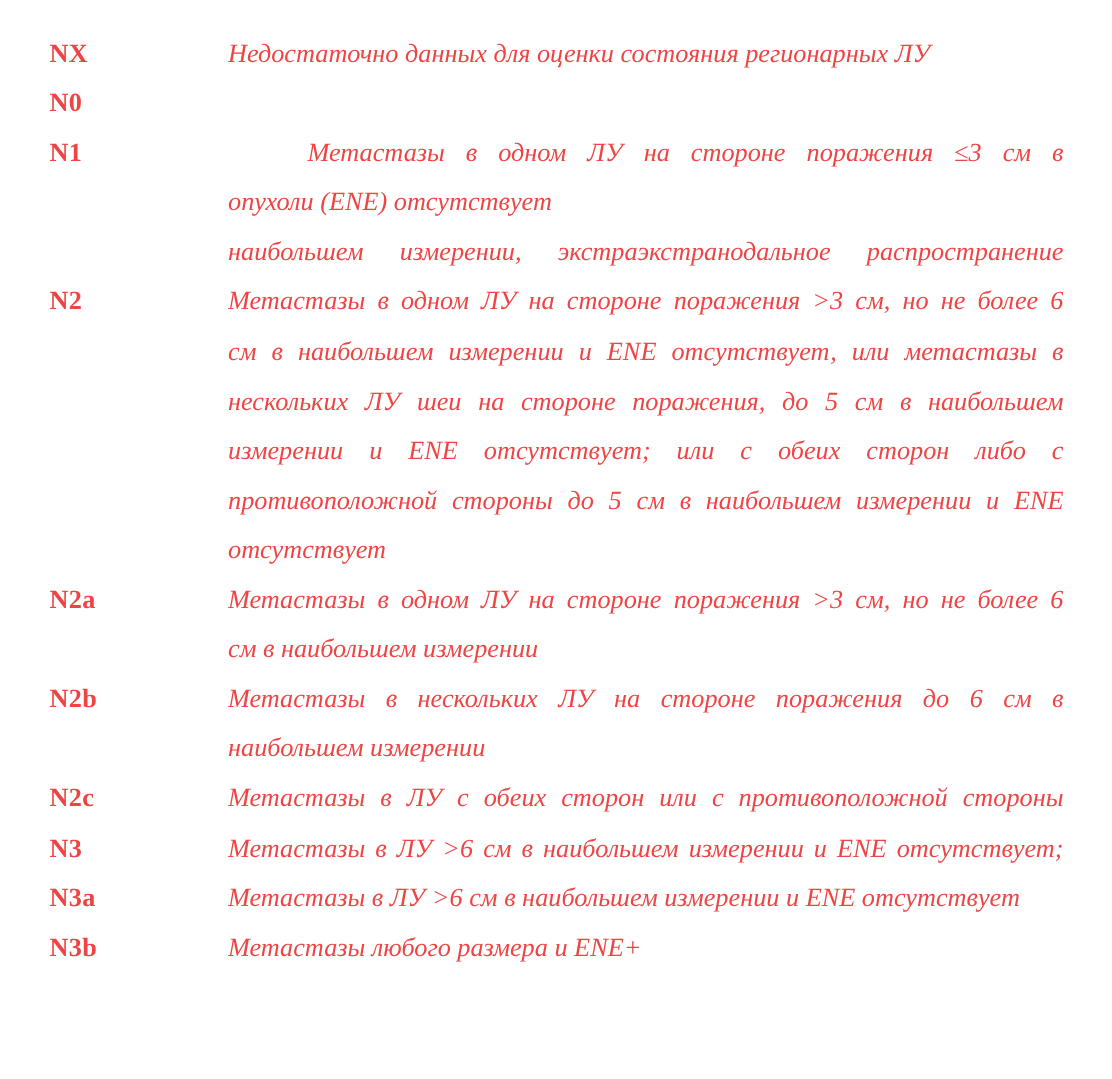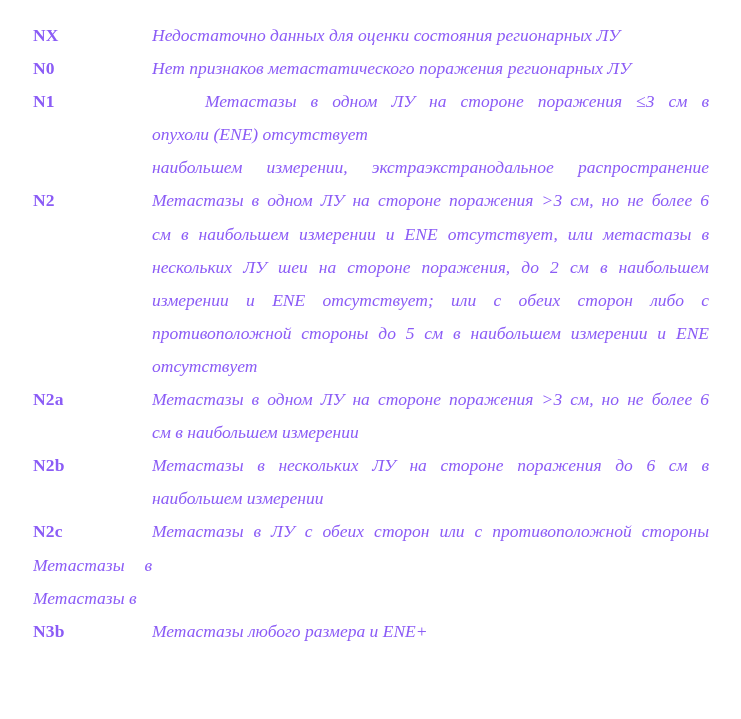--- a/index.html
+++ b/index.html
@@ -7,21 +7,21 @@
     padding: 0;
     background: #ffffff;
   }
   .page {
     position: relative;
     width: 741px;
     height: 719px;
     box-sizing: border-box;
     padding: 19px 32px 0 33px;
     background: #ffffff;
-    color: #8b5cf6;
+    color: #ef4444;
     font-family: "Liberation Serif", "DejaVu Serif", serif;
     font-size: 17.5px;
     overflow: hidden;
   }
   .staging-table {
     width: 100%;
   }
   .row {
     display: grid;
     grid-template-columns: 119px 1fr;
@@ -63,40 +63,37 @@
   <div class="staging-table">
   <div class="row">
     <div class="code">NX</div>
     <div class="desc">
           <div class="line">Недостаточно данных для оценки состояния регионарных ЛУ</div>
         </div>
   </div>
 
   <div class="row">
     <div class="code">N0</div>
-    <div class="desc">
-          <div class="line">Нет признаков метастатического поражения регионарных ЛУ</div>
-        </div>
   </div>
 
   <div class="row">
     <div class="code">N1</div>
     <div class="desc">
           <div class="line just indent">Метастазы в одном ЛУ на стороне поражения ≤3 см в</div>
           <div class="line">опухоли (ENE) отсутствует</div>
           <div class="line just">наибольшем измерении, экстраэкстранодальное распространение</div>
         </div>
   </div>
 
   <div class="row">
     <div class="code">N2</div>
     <div class="desc">
           <div class="line just">Метастазы в одном ЛУ на стороне поражения &gt;3 см, но не более 6</div>
           <div class="line just">см в наибольшем измерении и ENE отсутствует, или метастазы в</div>
-          <div class="line just">нескольких ЛУ шеи на стороне поражения, до 2 см в наибольшем</div>
+          <div class="line just">нескольких ЛУ шеи на стороне поражения, до 5 см в наибольшем</div>
           <div class="line just">измерении и ENE отсутствует; или с обеих сторон либо с</div>
           <div class="line just">противоположной стороны до 5 см в наибольшем измерении и ENE</div>
           <div class="line">отсутствует</div>
         </div>
   </div>
 
   <div class="row">
     <div class="code">N2a</div>
     <div class="desc">
           <div class="line just">Метастазы в одном ЛУ на стороне поражения &gt;3 см, но не более 6</div>
@@ -113,26 +110,28 @@
   </div>
 
   <div class="row">
     <div class="code">N2c</div>
     <div class="desc">
           <div class="line just">Метастазы в ЛУ с обеих сторон или с противоположной стороны</div>
         </div>
   </div>
 
   <div class="row">
+    <div class="code">N3</div>
     <div class="desc">
           <div class="line just">Метастазы в ЛУ &gt;6 см в наибольшем измерении и ENE отсутствует;</div>
         </div>
   </div>
 
   <div class="row">
+    <div class="code">N3a</div>
     <div class="desc">
           <div class="line">Метастазы в ЛУ &gt;6 см в наибольшем измерении и ENE отсутствует</div>
         </div>
   </div>
 
   <div class="row">
     <div class="code">N3b</div>
     <div class="desc">
           <div class="line">Метастазы любого размера и ENE+</div>
         </div>

